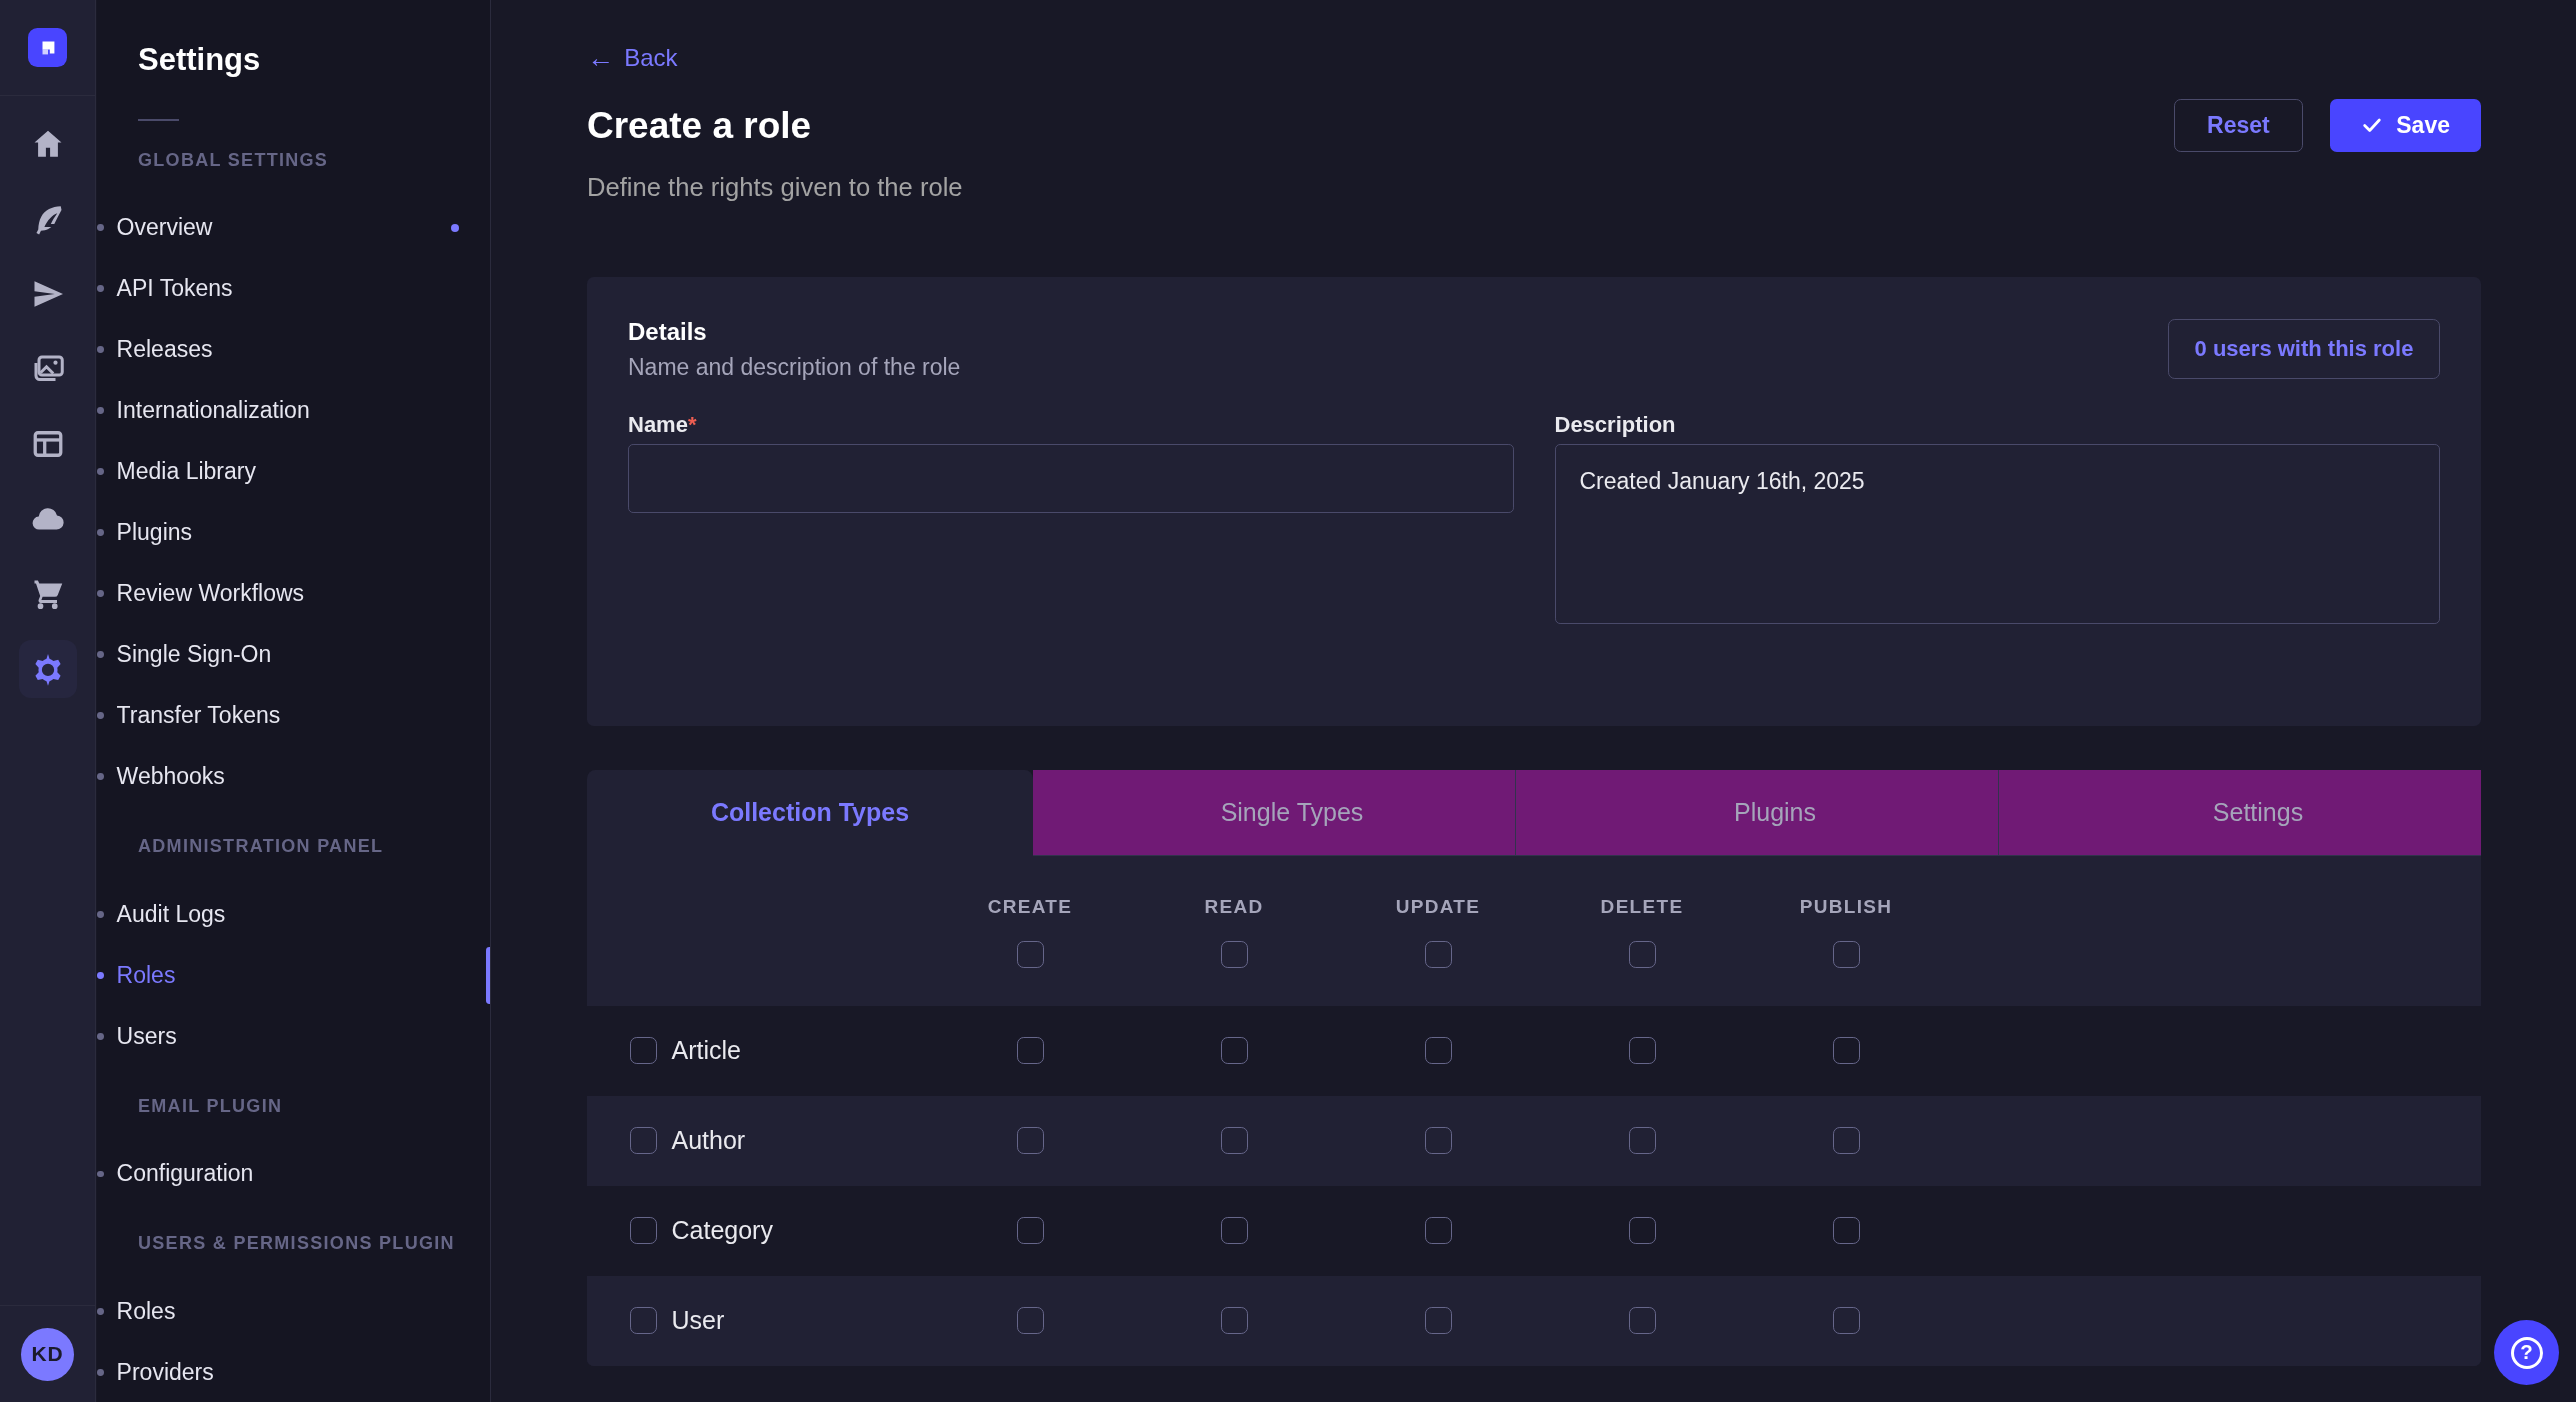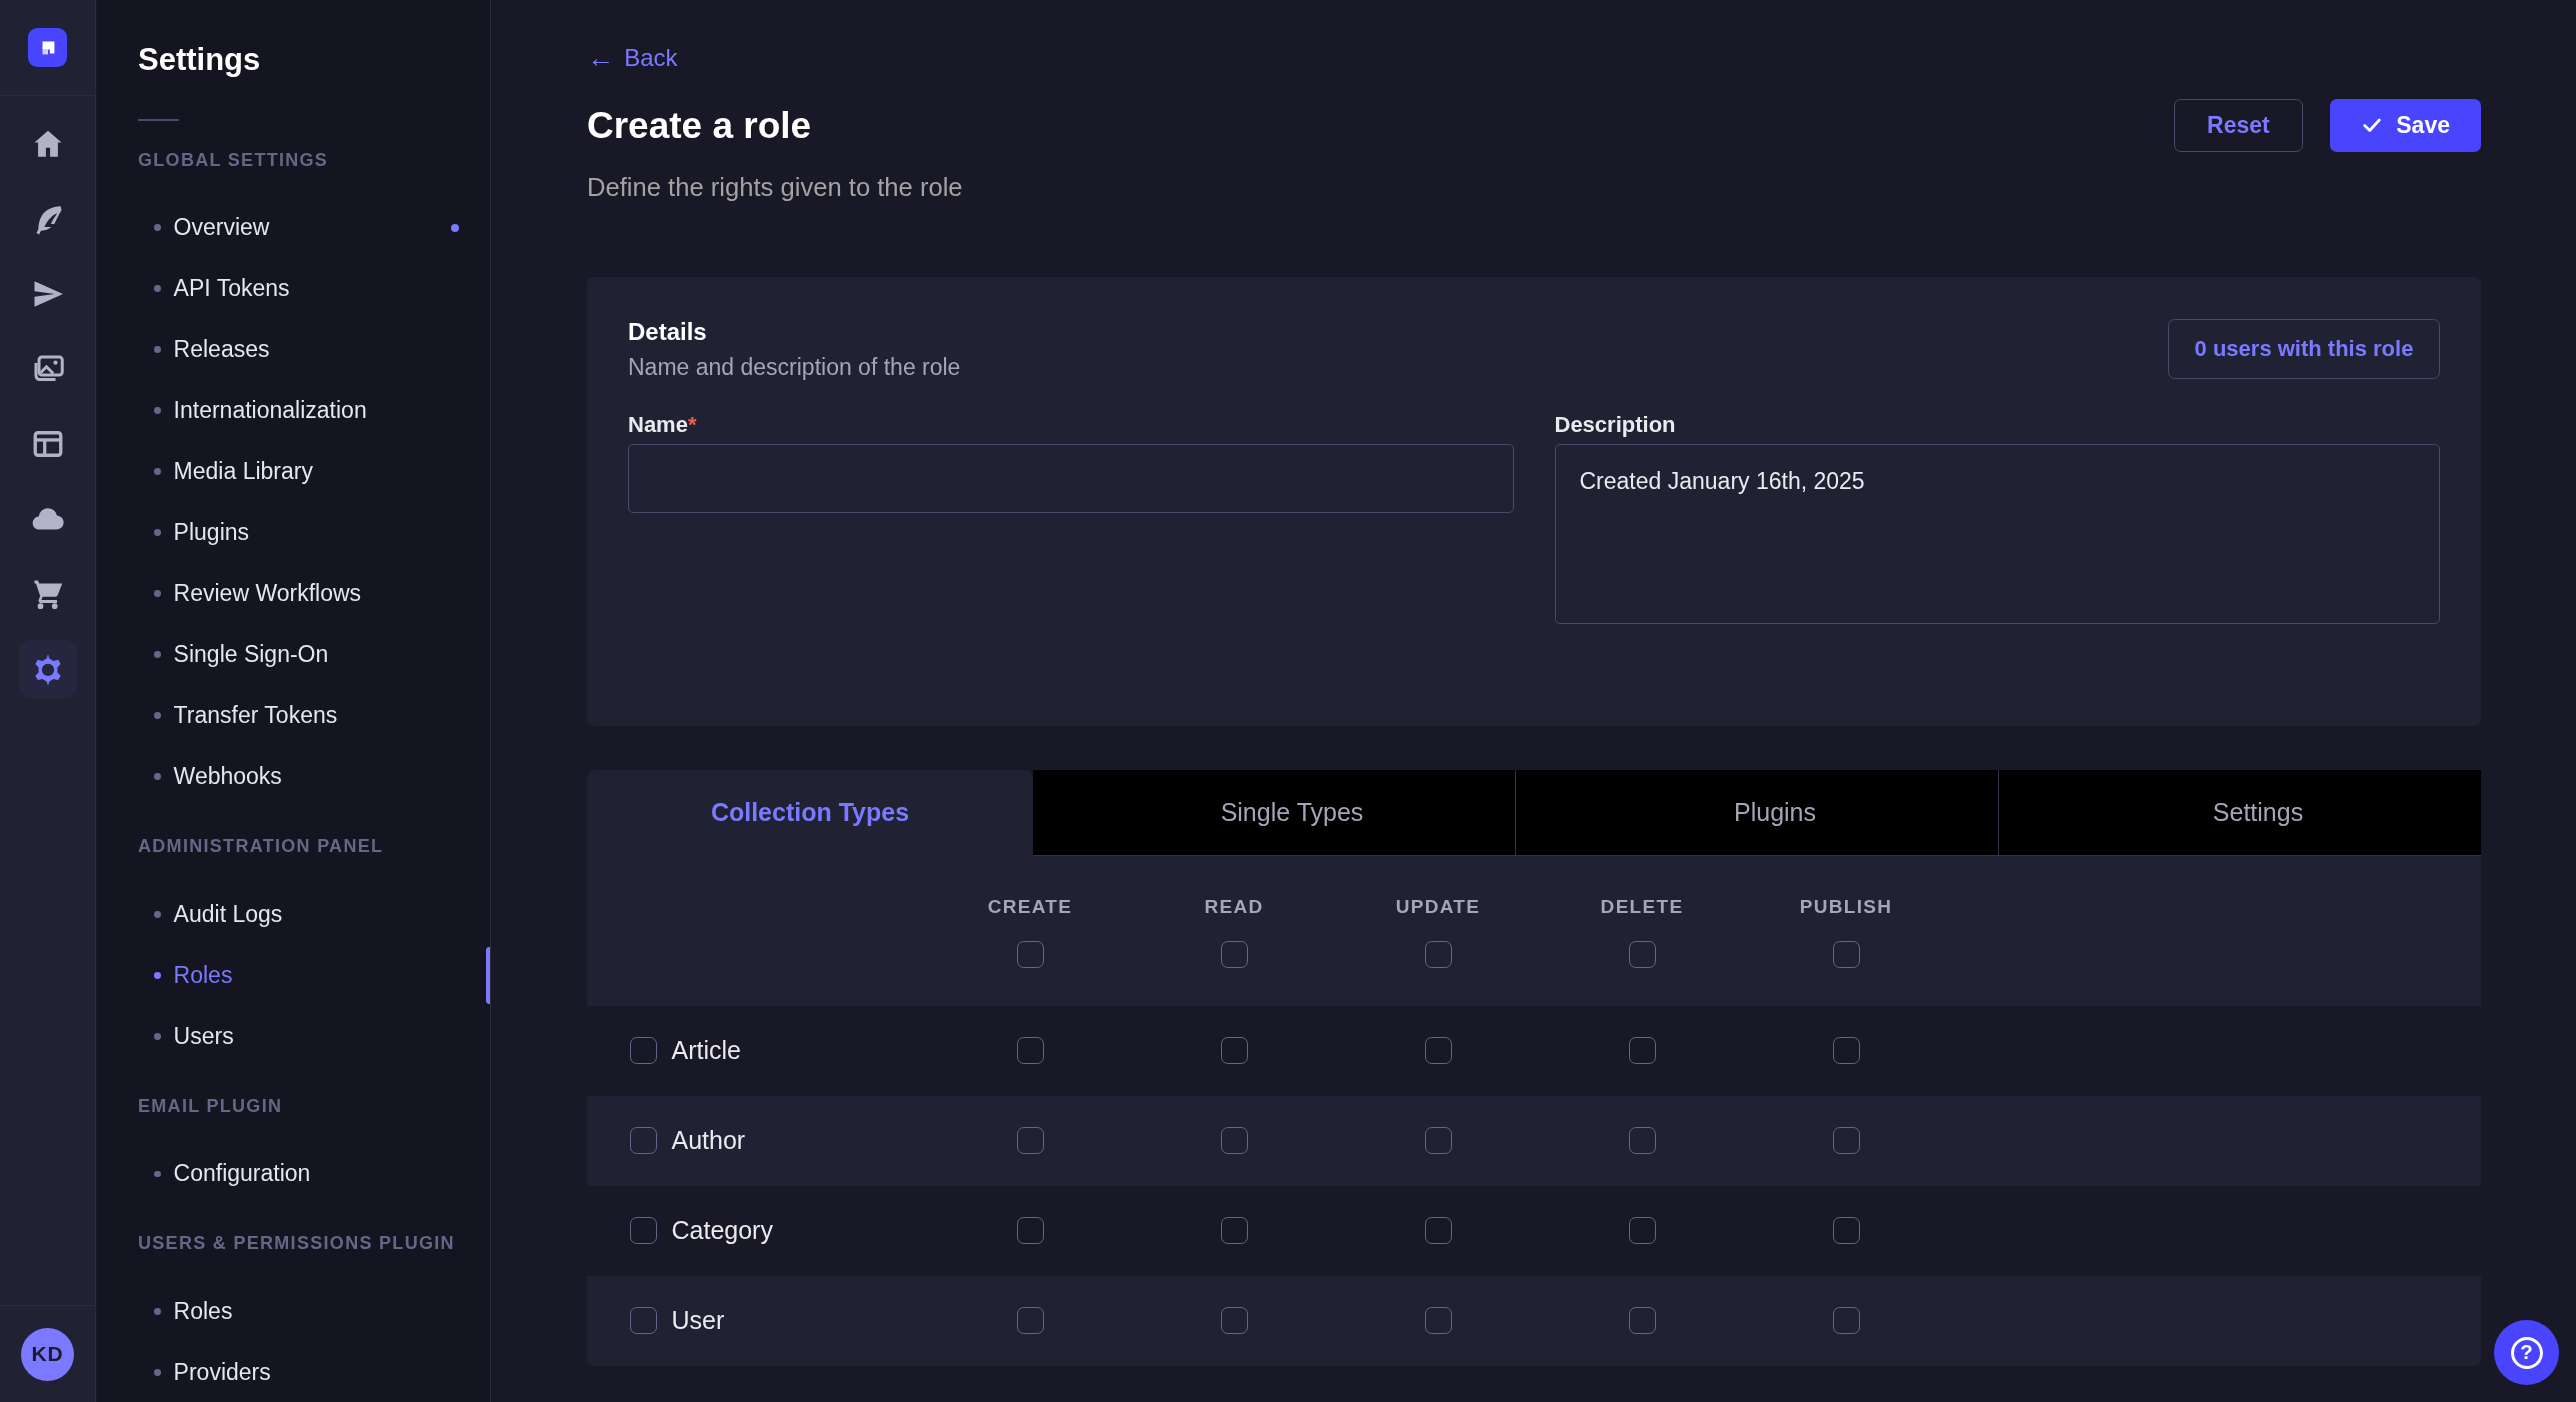--- a/index.html
+++ b/index.html
@@ -28,21 +28,21 @@
 
   
   .subnav { position:absolute; left:97px; top:0; bottom:0; width:394px; background:#151522;
             border-right:0.9px solid #2b2b3d; overflow:hidden; }
   .subnav-title { padding:39px 0 0 41px; font-size:31px; font-weight:700; color:#ffffff; line-height:41px; }
   .subnav-underline { margin:39px 0 0 41px; width:41px; height:1.7px; background:#4a4a6a; }
   .section-label { margin:27px 0 0 41px; height:24px; font-size:18px; font-weight:700;
                    letter-spacing:1.3px; color:#666687; text-transform:uppercase; line-height:24px; }
   .section-items { margin-top:25.6px; }
   .subnav-item { position:relative; height:61px; display:flex; align-items:center;
-                 padding-left:57px; cursor:pointer; }
+                 cursor:pointer; }
   .subnav-item .bullet { width:6.8px; height:6.8px; border-radius:50%; background:#666687; flex:0 0 auto; }
   .subnav-item .item-label { margin-left:12.8px; font-size:23px; color:#e6e6f0; }
   .subnav-item.active .bullet { background:#7b79ff; }
   .subnav-item.active .item-label { color:#7b79ff; }
   .subnav-item.active::after { content:""; position:absolute; right:-0.9px; top:1.7px; bottom:1.7px; width:5.1px;
                                background:#7b79ff; border-radius:3.4px 0 0 3.4px; }
   .subnav-item .notif-dot { position:absolute; right:31px; width:8.5px; height:8.5px;
                             border-radius:50%; background:#7b79ff; }
 
   
@@ -80,21 +80,21 @@
                border:0.9px solid #4a4a6a; border-radius:5.1px; color:#eaeaef; font-size:23px;
                padding:20.4px 24px; resize:none; font-family:"Liberation Sans", sans-serif;
                line-height:31px; outline:none; }
 
   
   .tabs-section { margin-top:44px; }
   .tabs { display:flex; height:86px; }
   .tab { flex:1 1 0; display:flex; align-items:center; justify-content:center; font-size:25px;
          cursor:pointer; }
   .tab.active { background:#212134; color:#7b79ff; font-weight:600; border-radius:8.5px 8.5px 0 0; }
-  .tab.inactive { background:#000000; color:#a5a5ba; border-bottom:0.9px solid #32324d;padding-left:36px; }
+  .tab.inactive { background:#701a75; color:#a5a5ba; border-bottom:0.9px solid #32324d;padding-left:36px; }
   .tab.inactive + .tab.inactive { border-left:0.9px solid #32324d; }
 
   .panel { background:#212134; border-radius:0 0 6.8px 6.8px; }
   .perm-grid { display:grid; grid-template-columns:341px repeat(5,204px) 1fr; }
   .panel-head { height:150px; }
   .perm-col-head { display:flex; flex-direction:column; align-items:center; padding-top:39px; }
   .perm-col-label { font-size:19px; font-weight:700; letter-spacing:1.3px; color:#a5a5ba;
                     text-transform:uppercase; height:24px; line-height:24px; }
   .perm-col-head .checkbox { margin-top:22px; }
   .checkbox { width:27px; height:27px; border:1.7px solid #66668a; border-radius:6.8px;

